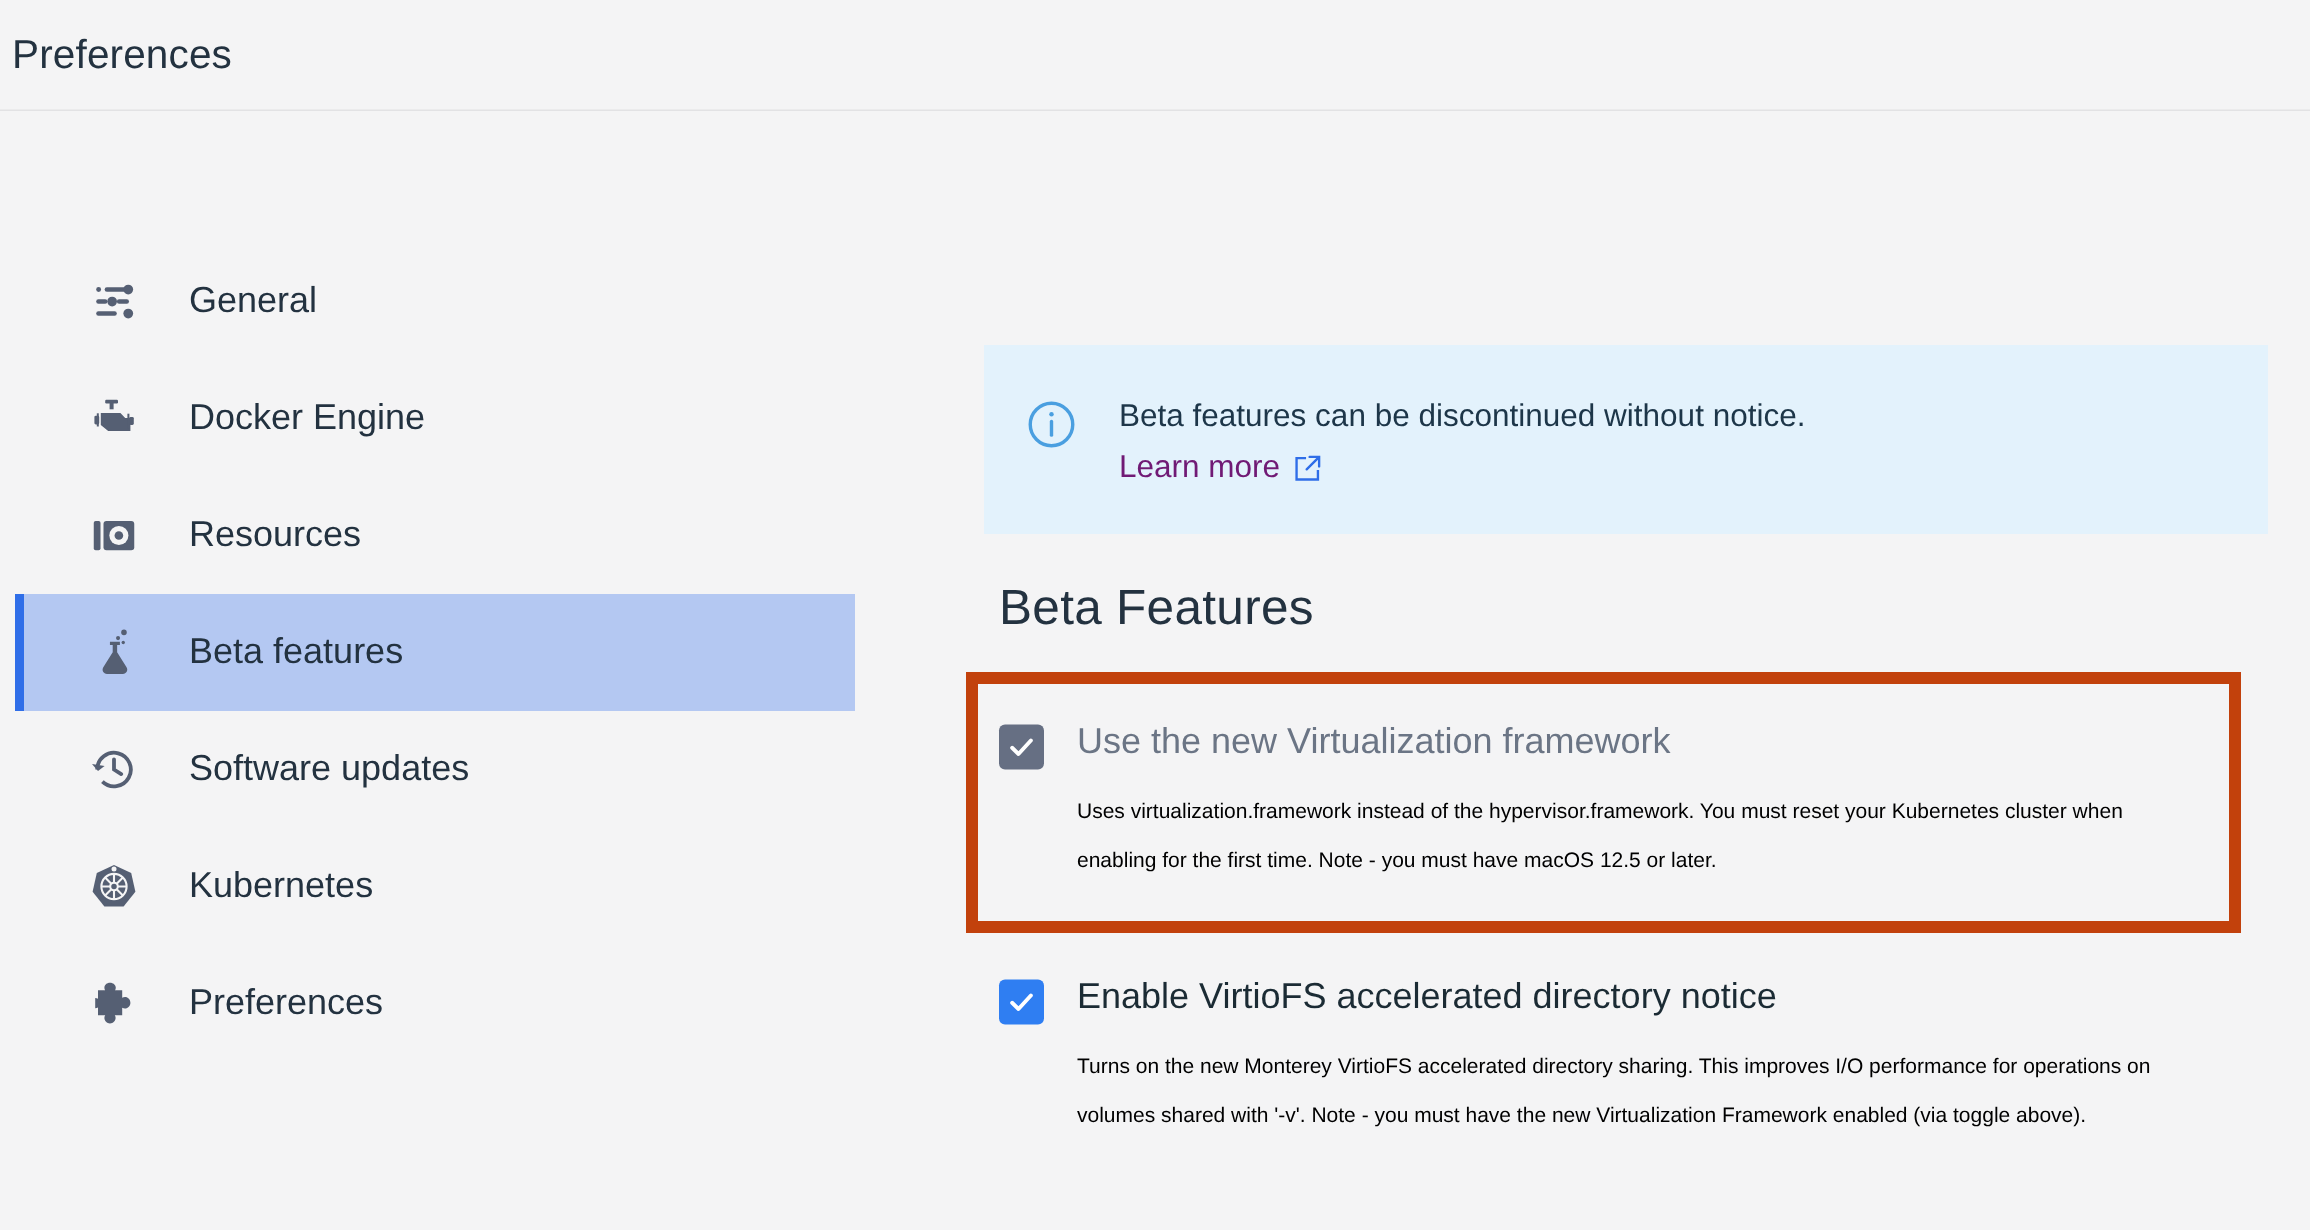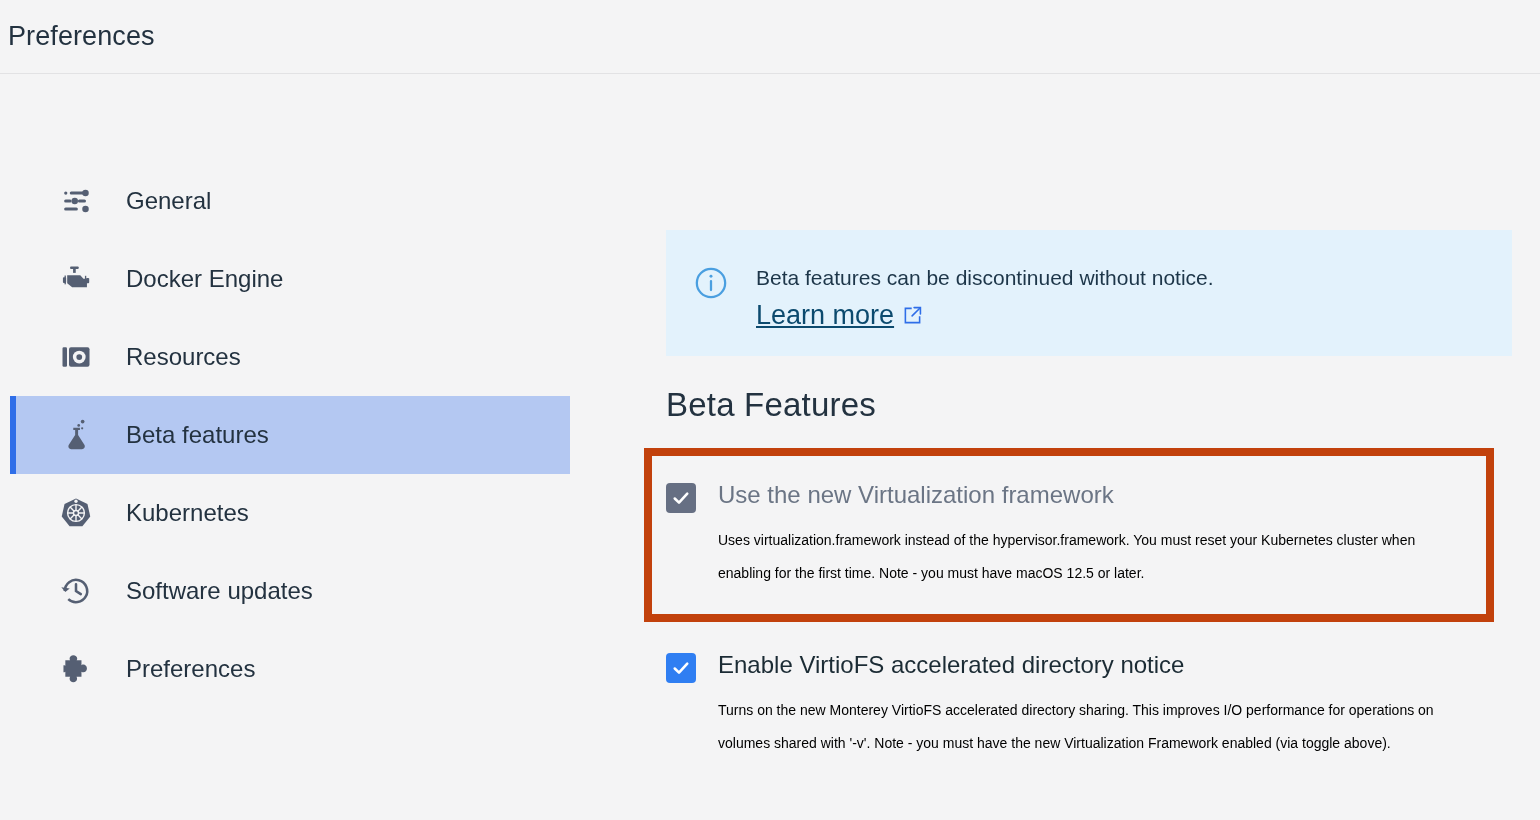--- a/index.html
+++ b/index.html
@@ -86,21 +86,21 @@
   
   .main {
     flex: 1;
     padding-top: 0;
     padding-right: 28px;
     position: relative;
   }
 
   .info-banner {
     margin-top: 156px;
-    margin-left: 26px;
+    margin-left: 16px;
     margin-right: 0;
     background: #e3f2fc;
     height: 126px;
     box-sizing: border-box;
     display: flex;
     align-items: flex-start;
     padding: 34px 0 0 28px;
   }
   .info-icon {
     flex: none;
@@ -116,23 +116,22 @@
     font-size: 21px;
     color: #1d3649;
     line-height: 28px;
   }
   .info-link-row {
     margin-top: 8px;
     display: flex;
     align-items: center;
   }
   .info-link {
-    font-size: 27px;
-    color: #0c4a6e;
-    text-decoration: underline;
+    font-size: 21px;
+    color: #701a75;
     cursor: pointer;
   }
   .external-icon {
     margin-left: 9px;
     width: 19px;
     height: 19px;
     color: #2f6ee8;
     display: block;
   }
 
@@ -257,43 +256,43 @@
           <circle cx="14.2" cy="5.2" r="1.1"></circle>
           <circle cx="17.0" cy="7.6" r="0.9"></circle>
           <path d="M9.8 7.2h5.4v1.8h-1.5v3.9l5.1 8.1c1.0 1.6-0.1 3.6-2.0 3.6H8.2c-1.9 0-3.0-2.0-2.0-3.6l5.1-8.1V9h-1.5z"></path>
         </svg>
       </span>
       <span class="nav-label">Beta features</span>
     </div>
 
     <div class="nav-item">
       <span class="nav-icon">
+        <svg width="32" height="32" viewBox="0 0 24 24" fill="none" stroke="currentColor" stroke-width="1.9">
+          <path d="M3.6 12a8.4 8.4 0 1 1 2.6 6.1"></path>
+          <path d="M1.0 9.2l3.0 3.6 3.3-2.6" fill="currentColor" stroke="none"></path>
+          <path d="M12 6.9V12l3.6 2.3" stroke-linecap="round"></path>
+        </svg>
+      </span>
+      <span class="nav-label">Software updates</span>
+    </div>
+
+    <div class="nav-item">
+      <span class="nav-icon">
         <svg width="32" height="32" viewBox="0 0 24 24">
           <path d="M12 1.2l8.6 4.1 2.1 9.3-5.9 7.4H7.2L1.3 14.6 3.4 5.3z" fill="currentColor"></path>
           <g stroke="#f4f4f5" stroke-width="1.05" fill="none">
             <circle cx="12" cy="12" r="6.3"></circle>
             <circle cx="12" cy="12" r="1.9"></circle>
             <path d="M12 5.7v4.4M12 13.9v4.4M5.7 12h4.4M13.9 12h4.4"></path>
             <path d="M7.55 7.55l3.1 3.1M13.35 13.35l3.1 3.1M16.45 7.55l-3.1 3.1M10.65 13.35l-3.1 3.1"></path>
           </g>
           <circle cx="12" cy="3.2" r="1.25" fill="#f4f4f5"></circle>
         </svg>
       </span>
       <span class="nav-label">Kubernetes</span>
-    </div>
-
-    <div class="nav-item">
-      <span class="nav-icon">
-        <svg width="32" height="32" viewBox="0 0 24 24" fill="none" stroke="currentColor" stroke-width="1.9">
-          <path d="M3.6 12a8.4 8.4 0 1 1 2.6 6.1"></path>
-          <path d="M1.0 9.2l3.0 3.6 3.3-2.6" fill="currentColor" stroke="none"></path>
-          <path d="M12 6.9V12l3.6 2.3" stroke-linecap="round"></path>
-        </svg>
-      </span>
-      <span class="nav-label">Software updates</span>
     </div>
 
     <div class="nav-item">
       <span class="nav-icon">
         <svg width="32" height="32" viewBox="0 0 24 24" fill="currentColor">
           <path d="M10.0 1.6c1.6 0 2.9 1.1 2.9 2.5 0 .5-.2.9-.4 1.3h3.6v3.7c.4-.3.9-.4 1.4-.4 1.5 0 2.7 1.3 2.7 2.9s-1.2 2.9-2.7 2.9c-.5 0-1.0-.1-1.4-.4v3.8h-3.7c.3.4.4.9.4 1.4 0 1.5-1.3 2.7-2.8 2.7s-2.8-1.2-2.8-2.7c0-.5.1-1.0.4-1.4H4.0v-3.9c-.4.3-.9.4-1.4.4v-5.2c.5 0 1.0.1 1.4.4V5.4h3.6c-.3-.4-.4-.8-.4-1.3 0-1.4 1.2-2.5 2.8-2.5z"></path>
         </svg>
       </span>
       <span class="nav-label">Preferences</span>
     </div>

